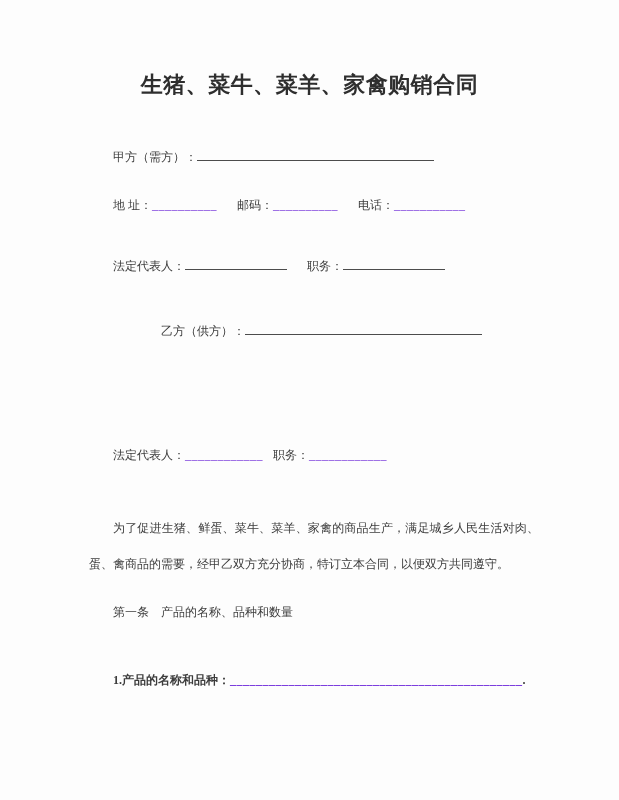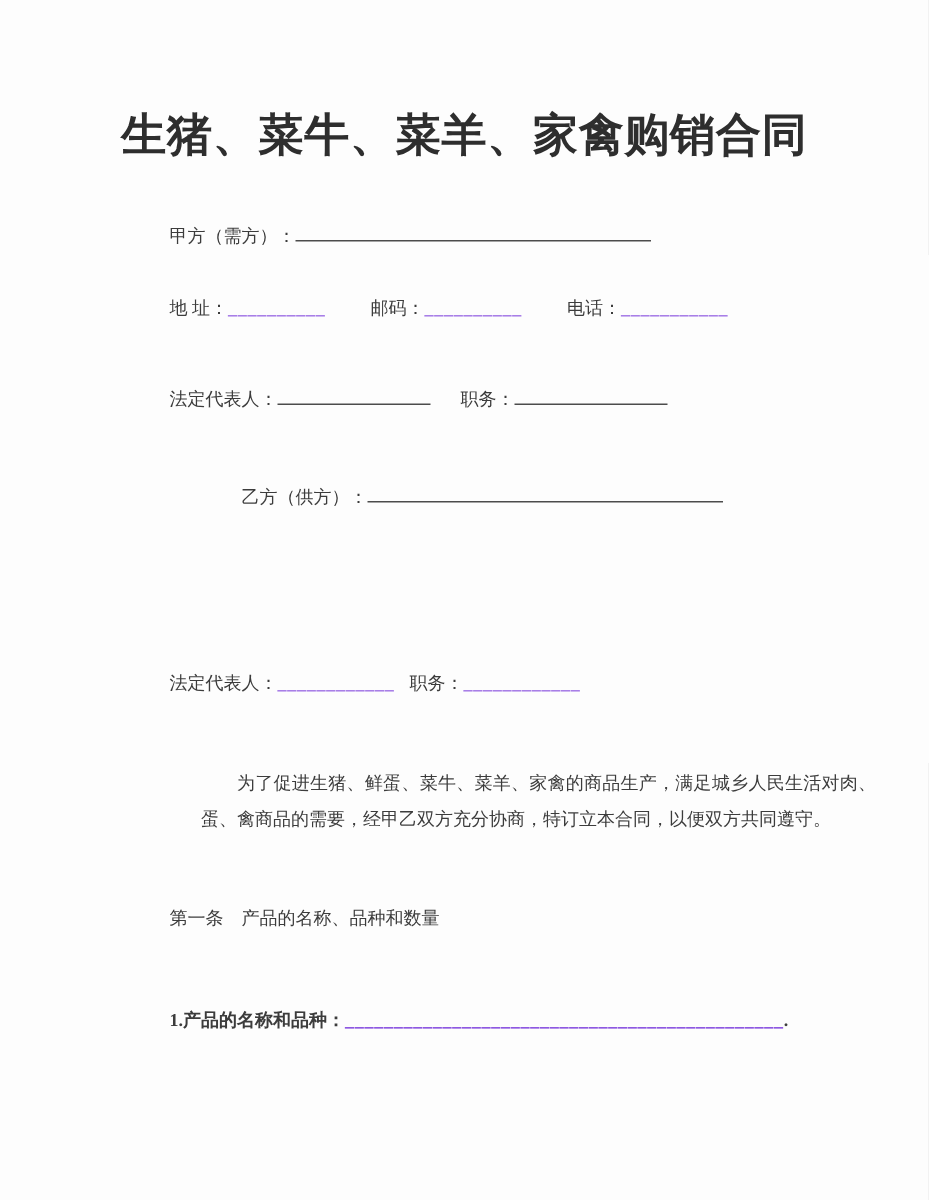--- a/index.html
+++ b/index.html
@@ -11,46 +11,45 @@
     color:#3c3c3c;
     font-family:"Liberation Serif","DejaVu Serif",serif;
     font-size:12px;
     overflow:hidden;
   }
   .doc-title {
     position:absolute; top:70px; left:0; width:100%;
     text-align:center;
     font-family:"Liberation Sans","DejaVu Sans",sans-serif;
     font-weight:700;
-    font-size:30px;
+    font-size:22px;
     letter-spacing:0.5px;
     color:#2e2e2e;
     white-space:nowrap;
   }
   .line {
     position:absolute; left:113px;
     white-space:nowrap;
     line-height:16px;
   }
   .para {
     position:absolute; left:89px; width:450px;
-    line-height:24px;
+    line-height:36px;
     text-indent:2em;
     text-align:justify;
-    margin-left:45px;
   }
   .ul {
     display:inline-block;
     border-bottom:1px solid #4c4c4c;
     height:11px;
     vertical-align:baseline;
   }
   .w237 { width:237px; }
   .w102 { width:102px; }
-  .gap    { margin-left:30px; }
+  .gap    { margin-left:20px; }
   .gap-sm { margin-left:10px; }
   .gap-lg { margin-left:20px; }
   .blank-text { letter-spacing:0.5px; color:#6d28d9; }
 </style>
 </head>
 <body>
 
 <div class="page">
 
   <div class="doc-title">生猪、菜牛、菜羊、家禽购销合同</div>

